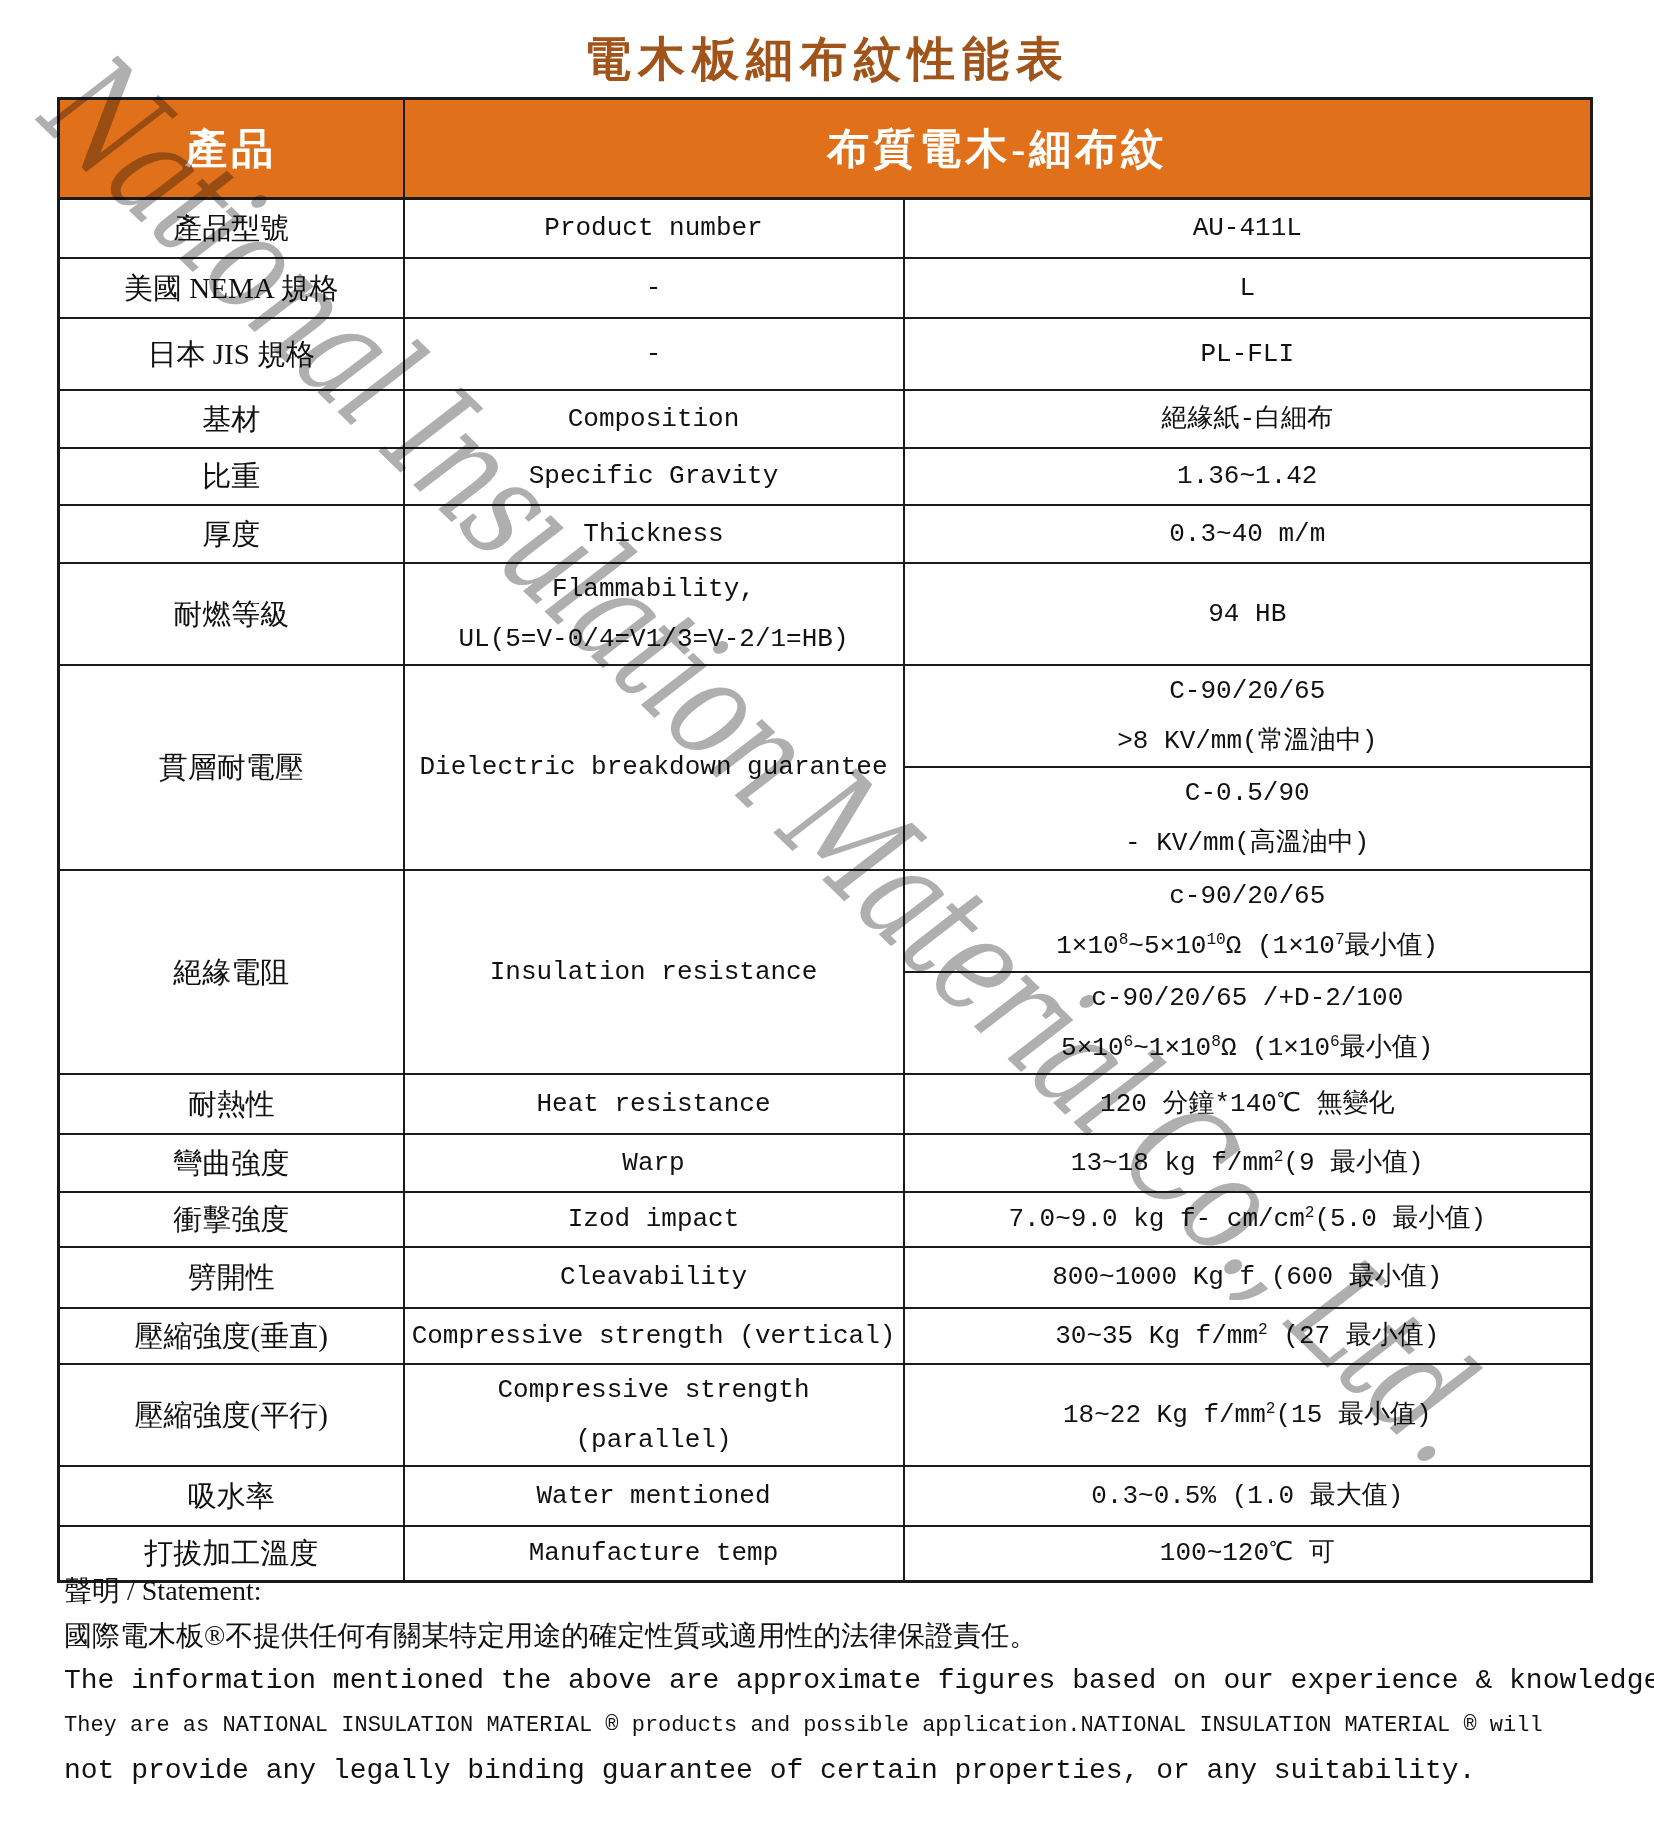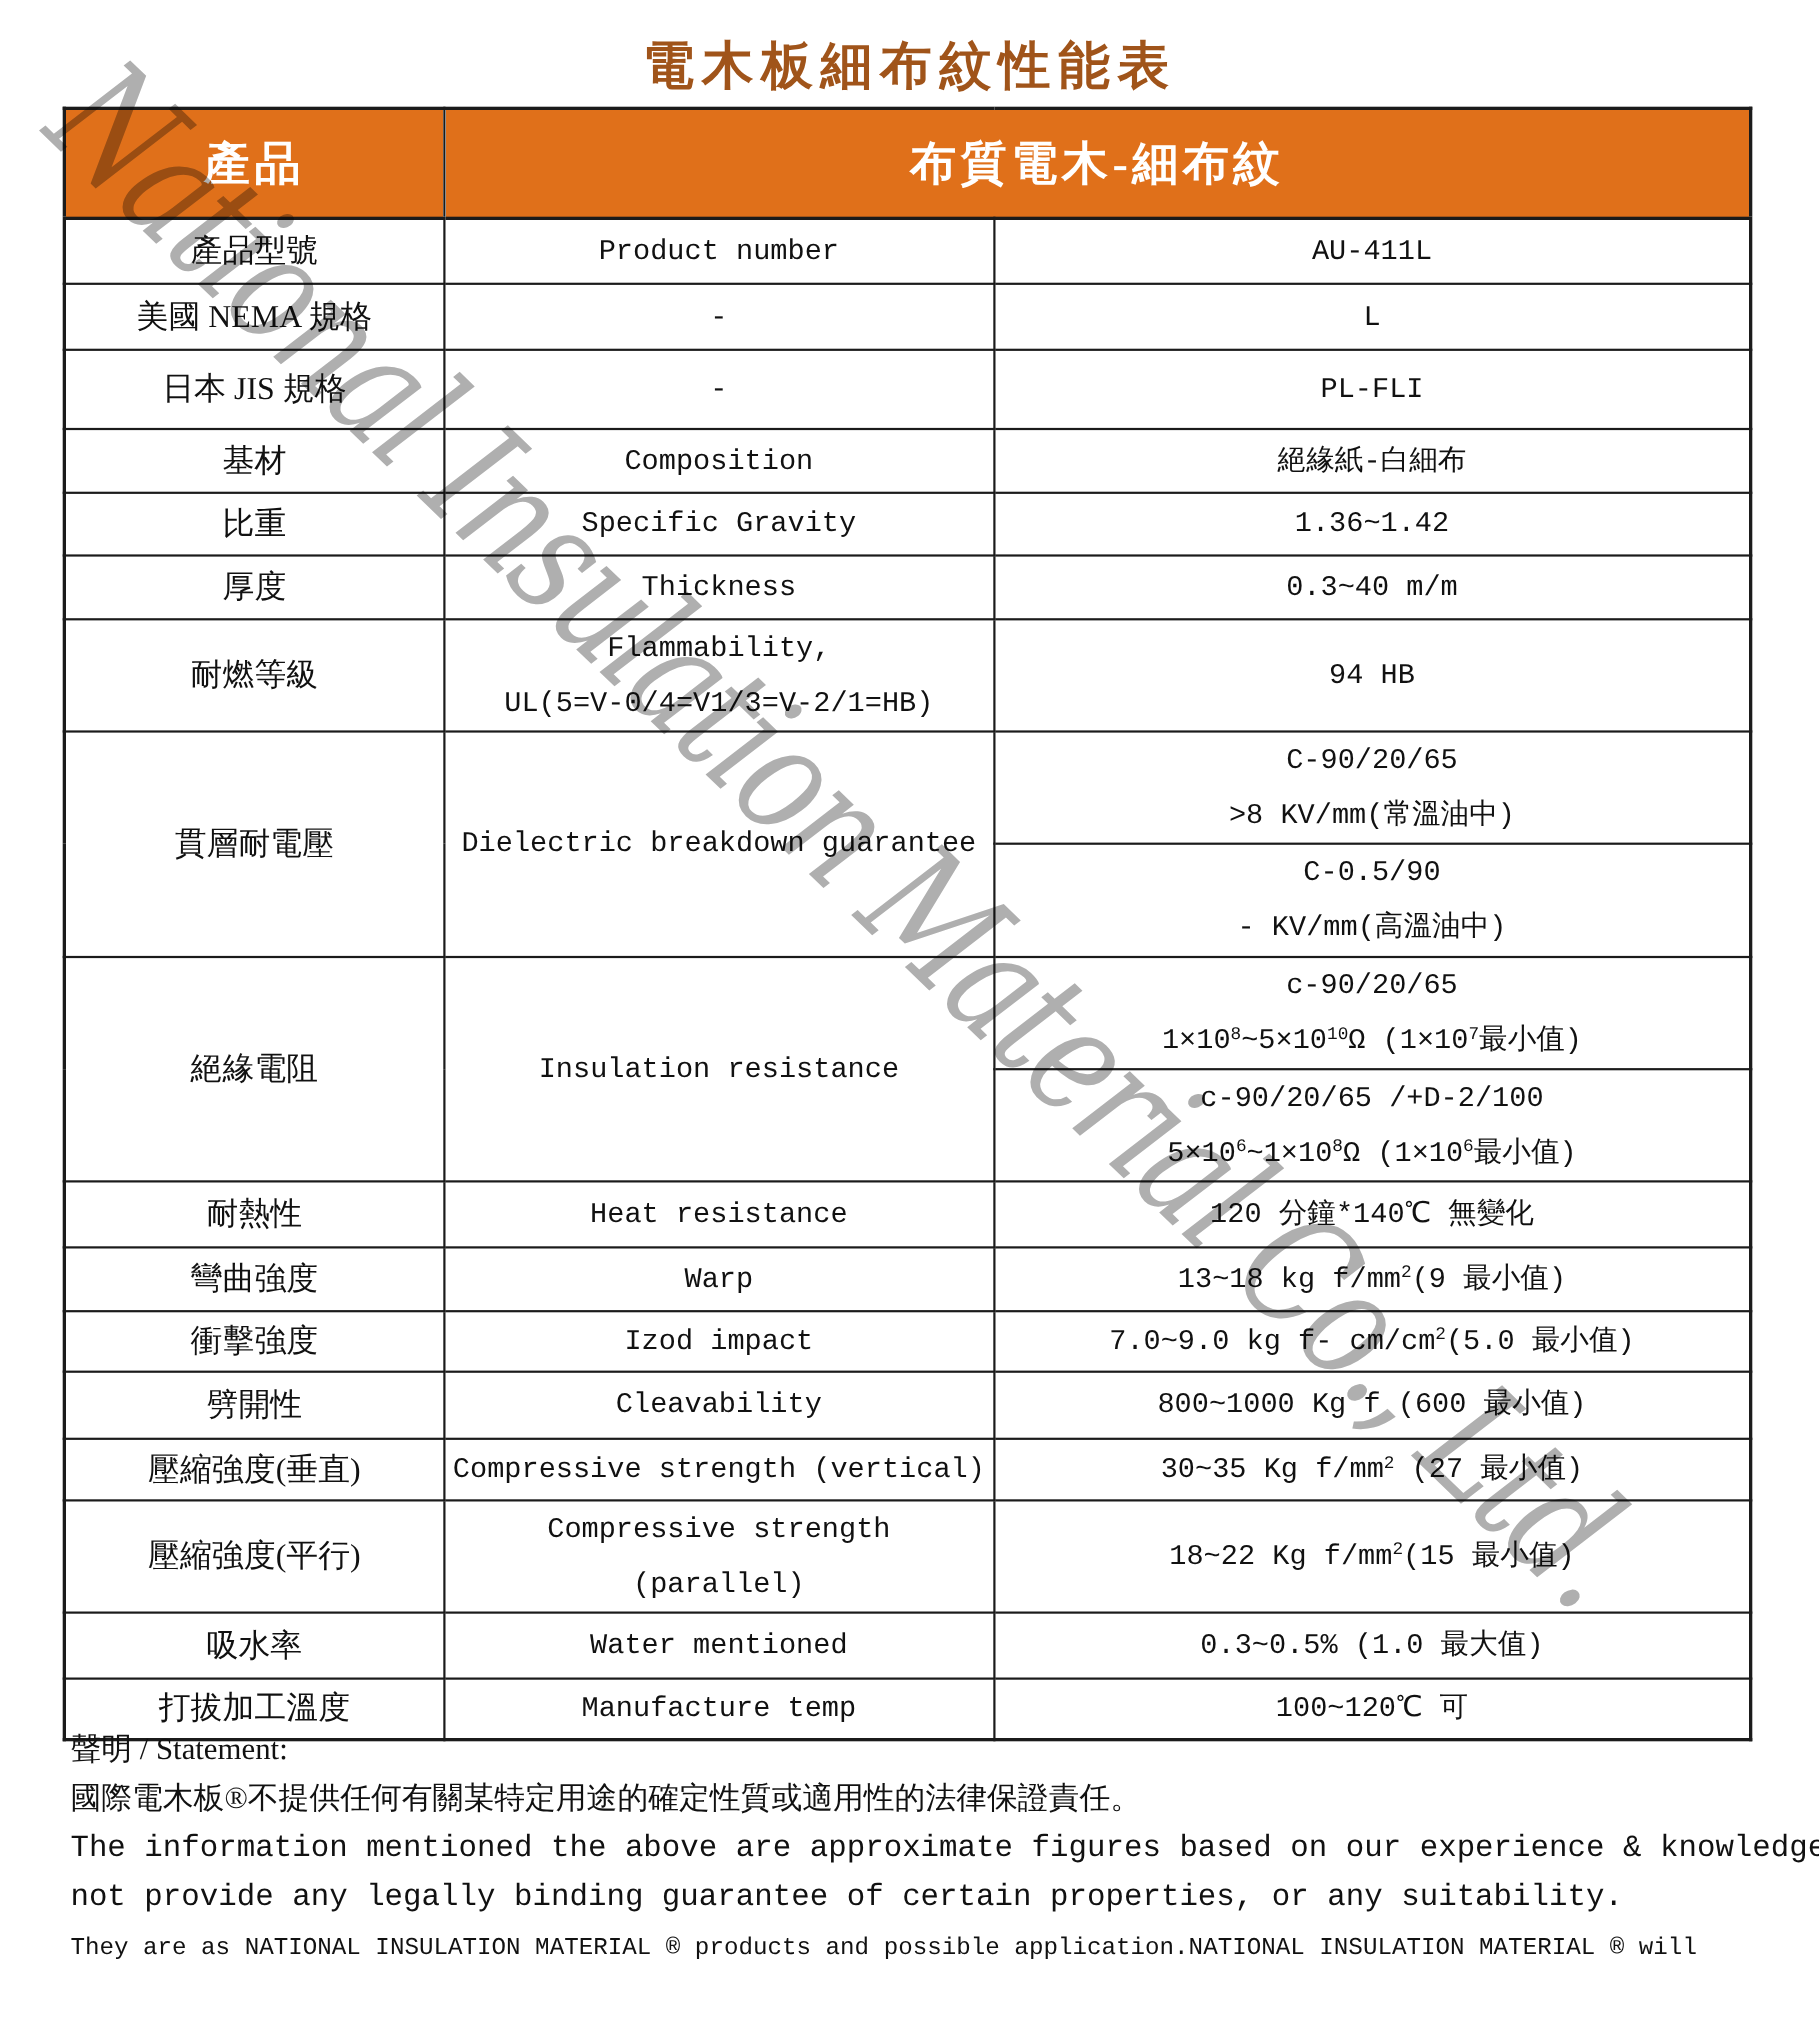--- a/index.html
+++ b/index.html
@@ -239,17 +239,17 @@
         <td class="en">Manufacture temp</td>
         <td class="val">100~120℃ 可</td>
       </tr>
     </tbody>
   </table>
 
   <div class="statement">
     <div class="line cjk">聲明 / Statement:</div>
     <div class="line cjk">國際電木板®不提供任何有關某特定用途的確定性質或適用性的法律保證責任。</div>
     <div class="line">The information mentioned the above are approximate figures based on our experience &amp; knowledge.</div>
+    <div class="line small">They are as NATIONAL INSULATION MATERIAL ® products and possible application.NATIONAL INSULATION MATERIAL ® will</div>
     <div class="line">not provide any legally binding guarantee of certain properties, or any suitability.</div>
-    <div class="line small">They are as NATIONAL INSULATION MATERIAL ® products and possible application.NATIONAL INSULATION MATERIAL ® will</div>
   </div>
 
 </div>
 
 </body></html>

